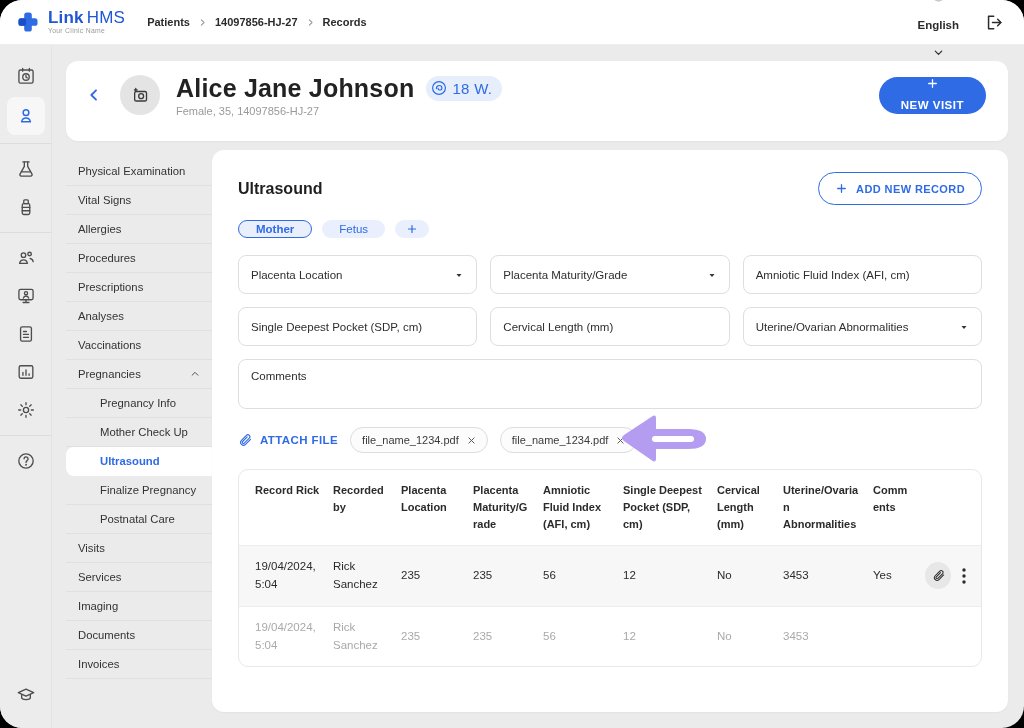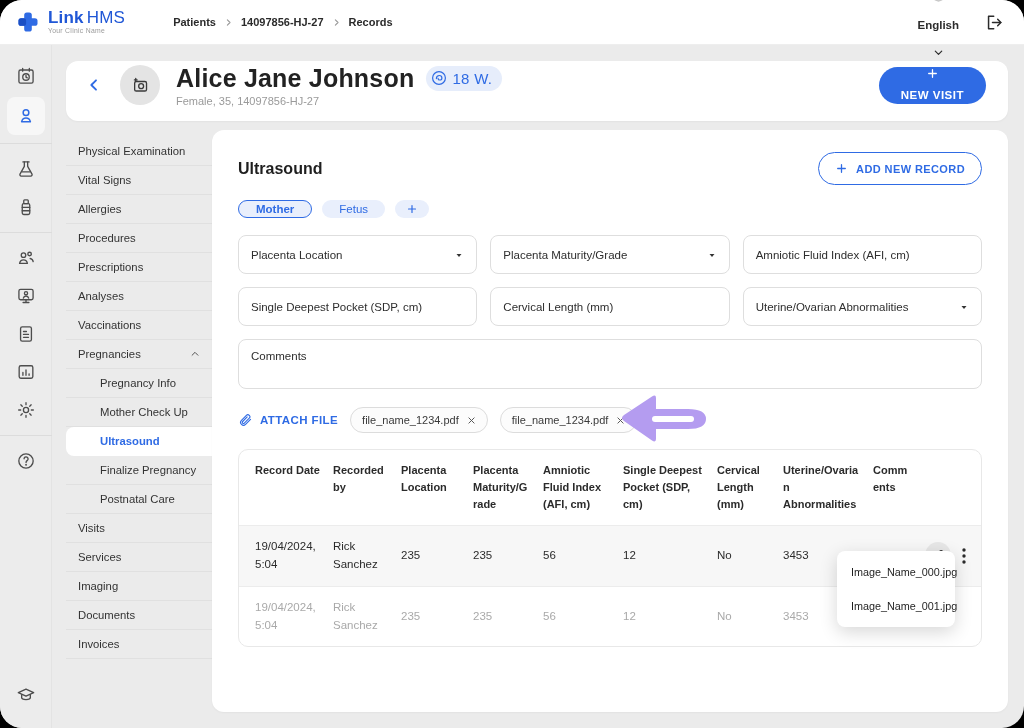--- a/index.html
+++ b/index.html
@@ -7,38 +7,38 @@
   .window { position:absolute; inset:0; border-radius:22px; overflow:hidden; background:#ebebeb; }
 
   
   .topbar { height:45px; background:#fff; display:flex; align-items:center; padding:0 20px 0 16px; border-bottom:1px solid #eee; }
   .brand { display:flex; align-items:center; gap:8px; }
   .brand-text { line-height:1; }
   .brand-name { font-size:17px; color:#2057d6; letter-spacing:.2px; }
   .brand-name .b { font-weight:800; }
   .brand-name .l { font-weight:400; margin-left:3px; }
   .brand-sub { font-size:6.8px; color:#9a9a9a; margin-top:2px; letter-spacing:.3px; }
-  .crumbs { display:flex; align-items:center; gap:8px; margin-left:48px; font-size:11px; font-weight:700; color:#2b2b2b; }
+  .crumbs { display:flex; align-items:center; gap:8px; margin-left:22px; font-size:11px; font-weight:700; color:#2b2b2b; }
   .crumb-sep svg { display:block; }
   .topbar-right { margin-left:auto; display:flex; align-items:center; gap:26px; }
   .lang { display:flex; align-items:center; gap:16px; cursor:pointer;flex-direction:column; }
   .lang-label { font-size:11.5px; font-weight:700; color:#2b2b2b; }
 
   
   .app-body { display:flex; height:683px; }
   .rail { width:52px; background:#ececec; border-right:1px solid #e3e3e3; display:flex; flex-direction:column; align-items:center; padding:12px 0 14px; }
   .rail-btn { width:38px; height:34px; display:flex; align-items:center; justify-content:center; color:#4d4d4d; border-radius:8px; margin:2px 0; }
   .rail-btn.active { color:#2f6be4; background:#f7f7f7; height:38px; }
   .rail-div { width:52px; height:1px; background:#dcdcdc; margin:6px 0; }
   .rail-spacer { flex:1; }
 
   .main { flex:1; padding:16px 16px 16px 14px; display:flex; flex-direction:column; }
 
   
-  .patient-card { height:60px; background:#fff; border-radius:12px; display:flex; align-items:center; padding:0 22px 12px 20px; box-shadow:0 1px 2px rgba(0,0,0,.04); }
+  .patient-card { height:80px; background:#fff; border-radius:12px; display:flex; align-items:center; padding:0 22px 12px 20px; box-shadow:0 1px 2px rgba(0,0,0,.04); }
   .back-btn { color:#2f6be4; display:flex; align-items:center; margin-right:18px; cursor:pointer; }
   .avatar { width:40px; height:40px; border-radius:50%; background:#e4e4e4; display:flex; align-items:center; justify-content:center; color:#3a3a3a; margin-right:16px; }
   .p-name-block { display:flex; flex-direction:column; }
   .p-name-row { display:flex; align-items:center; gap:12px; }
   .p-name { font-size:25px; font-weight:600; color:#222; letter-spacing:.2px; }
   .p-badge { display:flex; align-items:center; gap:5px; background:#e6edfb; border-radius:13px; padding:4px 10px 4px 5px; }
   .p-badge-label { font-size:15px; font-weight:400; color:#2f6be4; letter-spacing:.3px; }
   .p-meta { font-size:11px; color:#9a9a9a; margin-top:2px; }
   .new-visit { margin-left:auto; height:37px; background:#2f6be4; color:#fff; border:none; border-radius:19px; display:flex; align-items:center; gap:9px; padding:0 22px; font-size:11.5px; font-weight:700; letter-spacing:.5px; cursor:pointer; font-family:inherit;flex-direction:column; }
 
@@ -404,21 +404,21 @@
                 </span>
             </div>
             <svg class="arrow-note" width="96" height="56" viewBox="0 0 96 56">
               <path d="M38 18 L38 7 Q38 3 34 5.5 L6 24 Q2 27 6 30 L34 49.5 Q38 52 38 48 L38 38 L70 38 Q88 38 88 28 Q88 18 70 18 Z" fill="#b49cf0"></path>
               <rect x="34" y="25" width="42" height="6" rx="3" fill="#fff"></rect>
             </svg>
           </div>
 
           <div class="records-table">
             <div class="t-row t-head">
-              <div>Record Date</div>
+              <div>Record Rick</div>
               <div>Recorded by</div>
               <div>Placenta Location</div>
               <div>Placenta Maturity/Grade</div>
               <div>Amniotic Fluid Index (AFI, cm)</div>
               <div>Single Deepest Pocket (SDP, cm)</div>
               <div>Cervical Length (mm)</div>
               <div>Uterine/Ovarian Abnormalities</div>
               <div>Comments</div>
               <div></div>
             </div>
@@ -455,23 +455,19 @@
               <div>235</div>
               <div>235</div>
               <div>56</div>
               <div>12</div>
               <div>No</div>
               <div>3453</div>
               <div></div>
               <div class="row-actions"></div>
             </div>
 
-            <div class="file-popup">
-              <div class="item">Image_Name_000.jpg</div>
-              <div class="item">Image_Name_001.jpg</div>
-            </div>
           </div>
 
         </div>
       </div>
     </div>
   </div>
 </div>
 
 </body></html>

